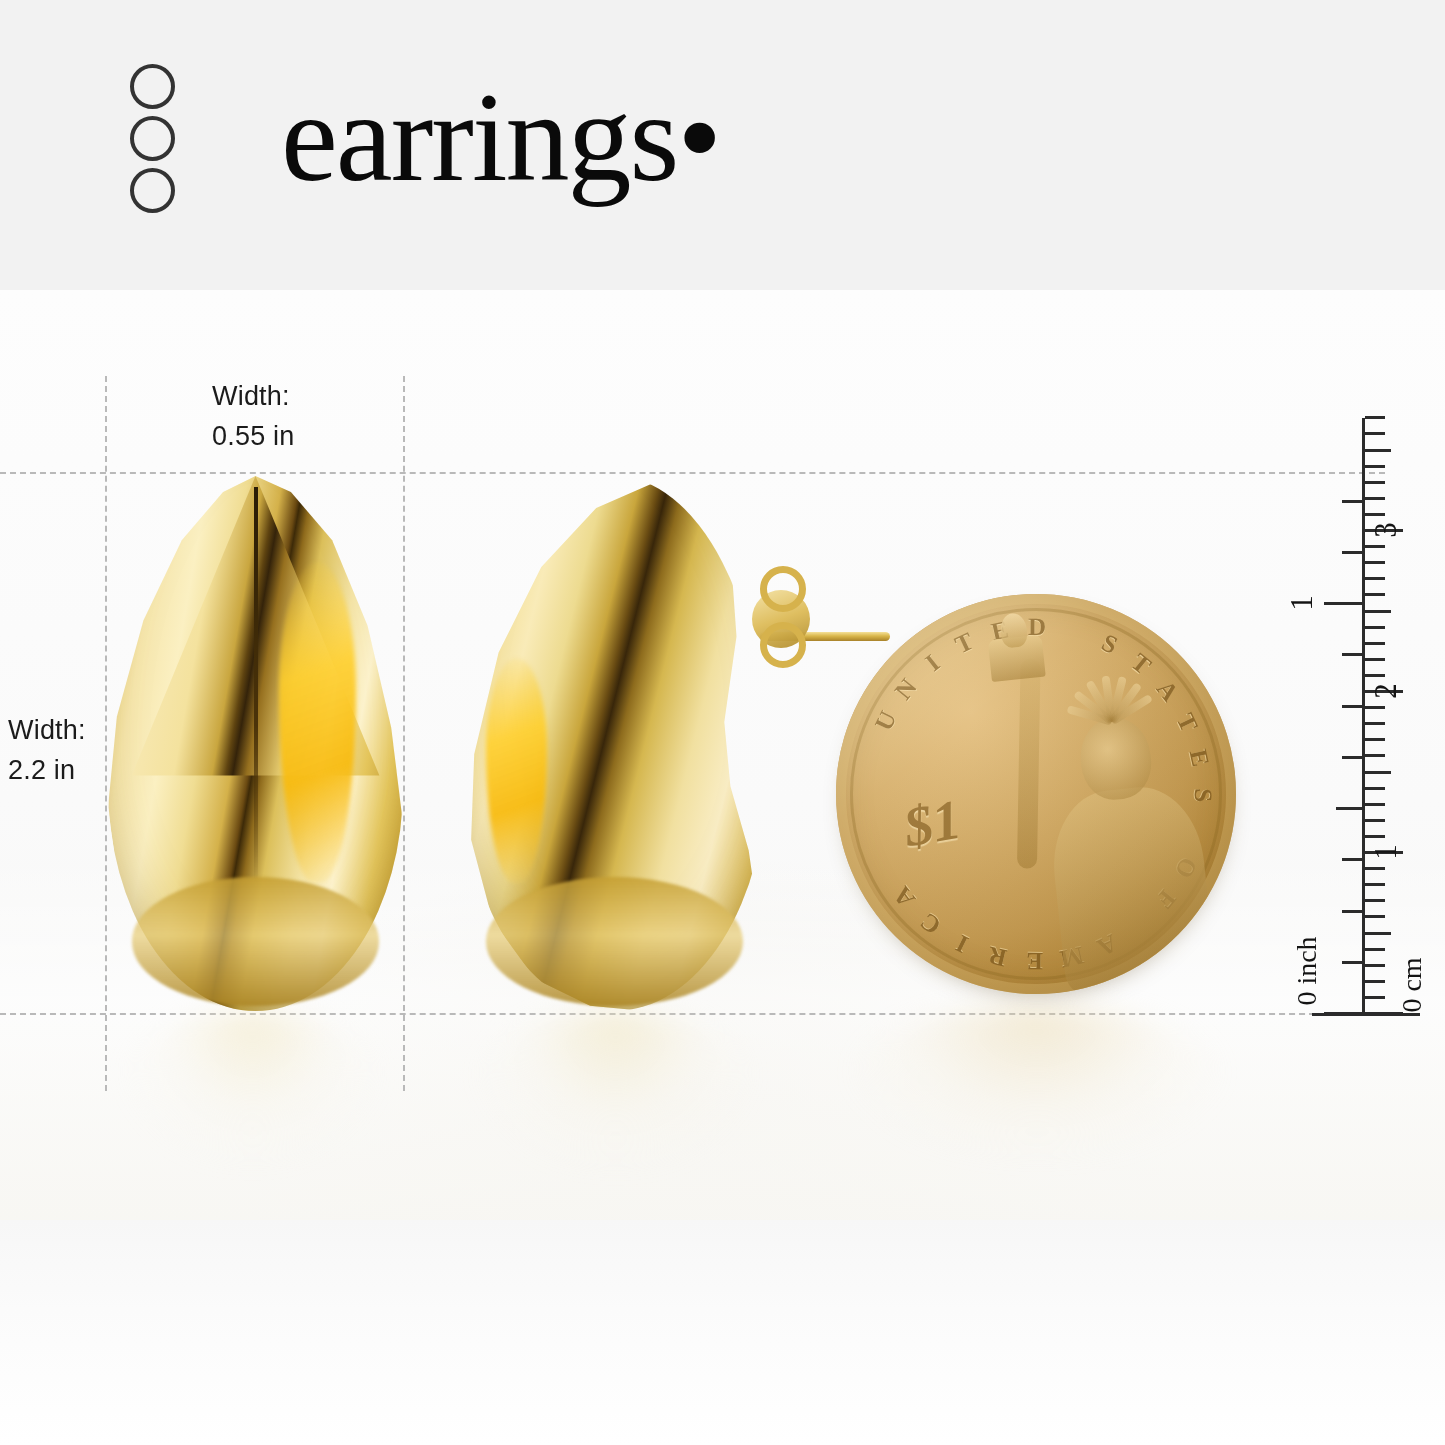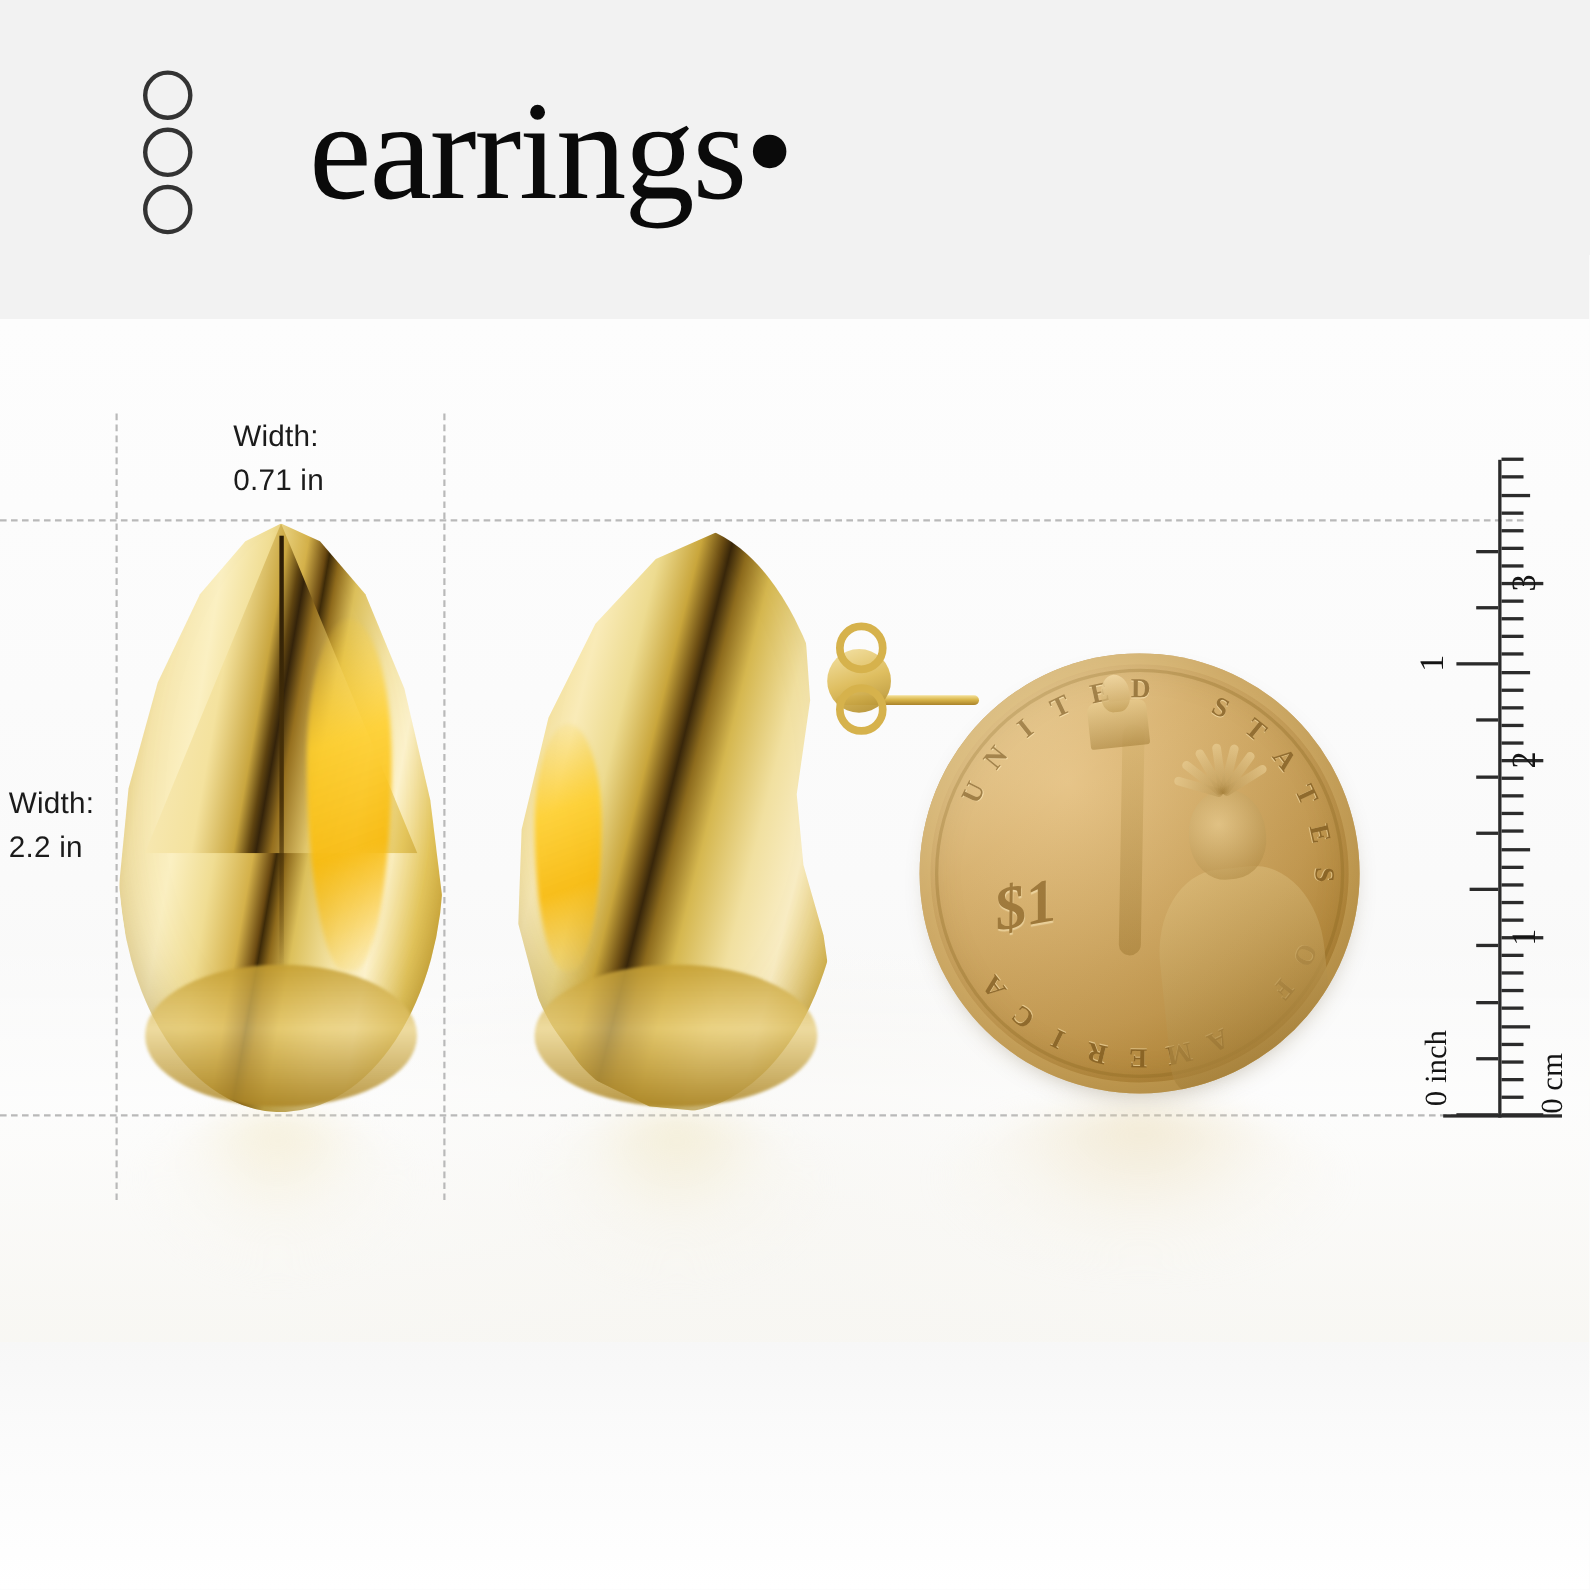--- a/index.html
+++ b/index.html
@@ -298,21 +298,21 @@
     <div id="stage-sheen"></div>
   </div>
 
   <div class="vguide" id="vguide-left"></div>
   <div class="vguide" id="vguide-right"></div>
   <div class="hguide" id="hguide-top"></div>
   <div class="hguide" id="hguide-bottom"></div>
 
   <div class="dim-label" id="width-label">
     <div>Width:</div>
-    <div>0.71 in</div>
+    <div>0.55 in</div>
   </div>
   <div class="dim-label" id="length-label">
     <div>Width:</div>
     <div>2.2 in</div>
   </div>
 
   <div class="reflect" id="ref1"></div>
   <div class="reflect" id="ref2"></div>
   <div class="reflect" id="ref3"></div>
 

